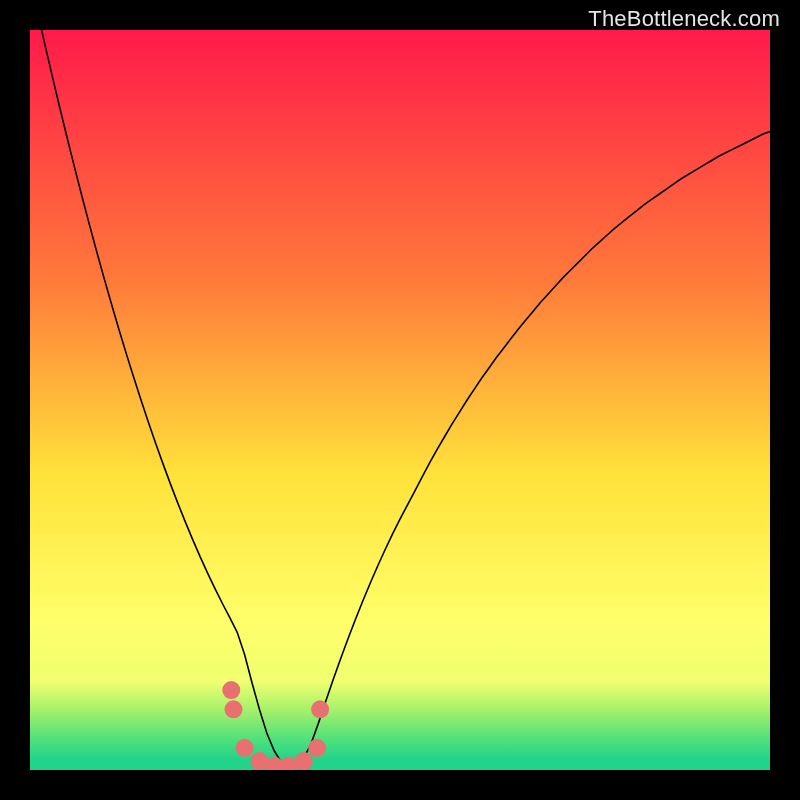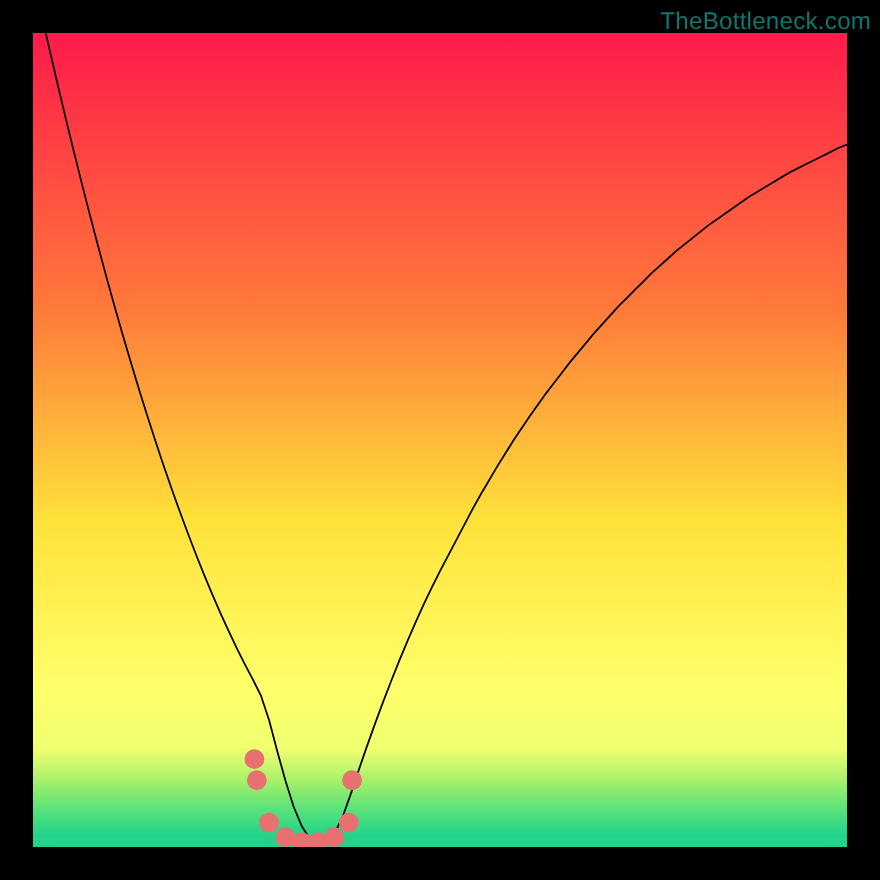--- a/index.html
+++ b/index.html
@@ -13,22 +13,22 @@
   }
   .frame {
     position: absolute;
     left: 0; top: 0;
     width: 800px; height: 800px;
     background: #000;
   }
   .watermark {
     position: absolute;
     top: 6px;
-    right: 8px;
-    color: #0f766e;
+    right: 20px;
+    color: #e5e5e5;
     font-size: 22px;
     font-weight: 500;
     letter-spacing: 0.2px;
     z-index: 50;
   }
   svg {
     position: absolute;
     left: 0; top: 0;
   }
   .curve {

